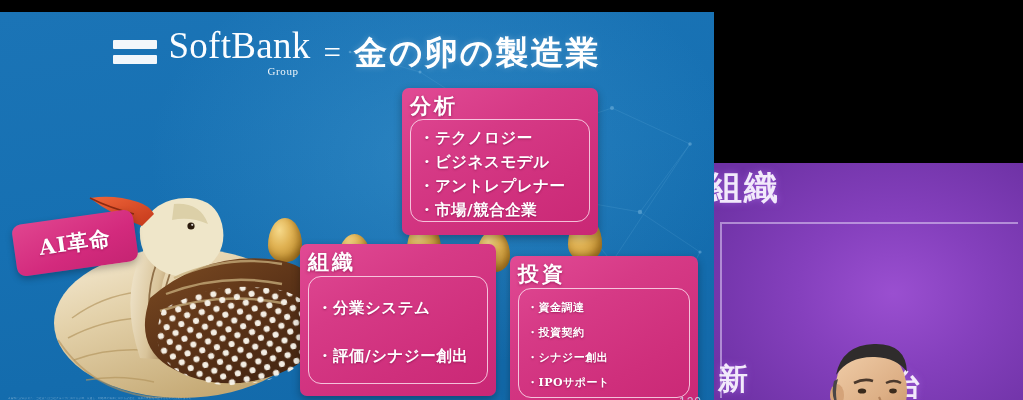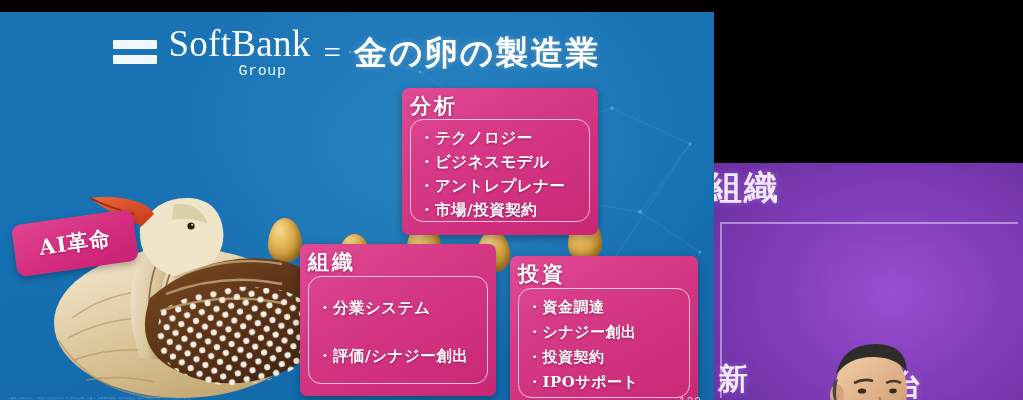--- a/index.html
+++ b/index.html
@@ -24,22 +24,22 @@
     display:flex; align-items:center; justify-content:center; gap:11px;
   }
   .sb-mark { display:flex; flex-direction:column; gap:6px; width:44px; }
   .sb-mark i { display:block; height:9px; background:#f2f7fb; border-radius:1px; }
   .sb-wrap { position:relative; display:flex; flex-direction:column; align-items:flex-end; }
   .sb-name {
     font-family:"Liberation Serif", serif; font-size:37px; color:#fbfdff;
     letter-spacing:.3px; line-height:1;
   }
   .sb-group {
-    font-family:Liberation Mono, monospace; font-size:15px; color:#eef5fa;
-    letter-spacing:.6px; margin-top:1px; margin-right:24px;
+    font-family:Liberation Serif, serif; font-size:11px; color:#eef5fa;
+    letter-spacing:.6px; margin-top:1px; margin-right:12px;
   }
   .eqs { font-size:31px; color:#fcfeff; line-height:1; padding:0 2px; }
   .hdr-jp {
     font-family:"DejaVu Serif", serif; font-weight:700; font-size:33px; color:#ffffff;
     letter-spacing:2px; line-height:1;
     text-shadow:0 0 6px rgba(255,255,255,.25);
   }
 
   
   #goose { position:absolute; left:24px; top:96px; width:300px; height:290px; }
@@ -90,21 +90,21 @@
   #panel-analysis { left:402px; top:76px;  width:196px; height:147px; }
   #panel-analysis .panel-title { font-size:21px; line-height:27px; }
   #panel-analysis .panel-li { font-size:15.5px; line-height:24px; }
 
   #panel-org { left:300px; top:232px; width:196px; height:152px; }
   #panel-org .panel-title { font-size:21px; line-height:28px; }
   #panel-org .panel-li { font-size:15.5px; line-height:29px; }
 
   #panel-inv { left:510px; top:232px; width:188px; height:154px;margin-top:12px; }
   #panel-inv .panel-title { font-size:21px; line-height:28px; }
-  #panel-inv .panel-li { font-size:15px; line-height:25px; }
+  #panel-inv .panel-li { font-size:11px; line-height:25px; }
 
   
   #slide-no {
     position:absolute; right:12px; bottom:3px;
     font-family:"Liberation Sans", sans-serif; font-size:12px;
     color:rgba(205,228,243,.82); letter-spacing:1px;
   }
   #disclaimer {
     position:absolute; left:8px; bottom:7px; width:420px;
     font-family:"Liberation Sans", sans-serif; font-size:2.6px; line-height:4px;
@@ -263,38 +263,38 @@
     <div id="ai-badge">
       <span>AI革命</span>
     </div>
 
     <div class="panel" id="panel-analysis">
       <div class="panel-title">分析</div>
       <div class="panel-frame">
         <div class="panel-li">・テクノロジー</div>
         <div class="panel-li">・ビジネスモデル</div>
         <div class="panel-li">・アントレプレナー</div>
-        <div class="panel-li">・市場/投資契約</div>
+        <div class="panel-li">・市場/競合企業</div>
       </div>
     </div>
 
     <div class="panel" id="panel-org">
       <div class="panel-title">組織</div>
       <div class="panel-frame">
         <div class="panel-li">・分業システム</div>
         <div class="panel-li">・評価/シナジー創出</div>
       </div>
     </div>
 
     <div class="panel" id="panel-inv">
       <div class="panel-title">投資</div>
       <div class="panel-frame">
         <div class="panel-li">・資金調達</div>
+        <div class="panel-li">・投資契約</div>
         <div class="panel-li">・シナジー創出</div>
-        <div class="panel-li">・投資契約</div>
         <div class="panel-li">・IPOサポート</div>
       </div>
     </div>
 
     <div id="disclaimer">本資料に記載された、当社または当社グループに関する計画、見通し、戦略等の将来に関する記述は、将来の業績を保証するものではありません。</div>
     <div id="slide-no">120</div>
   </div>
 
   <div id="video">
     <div id="vstrip"></div>

